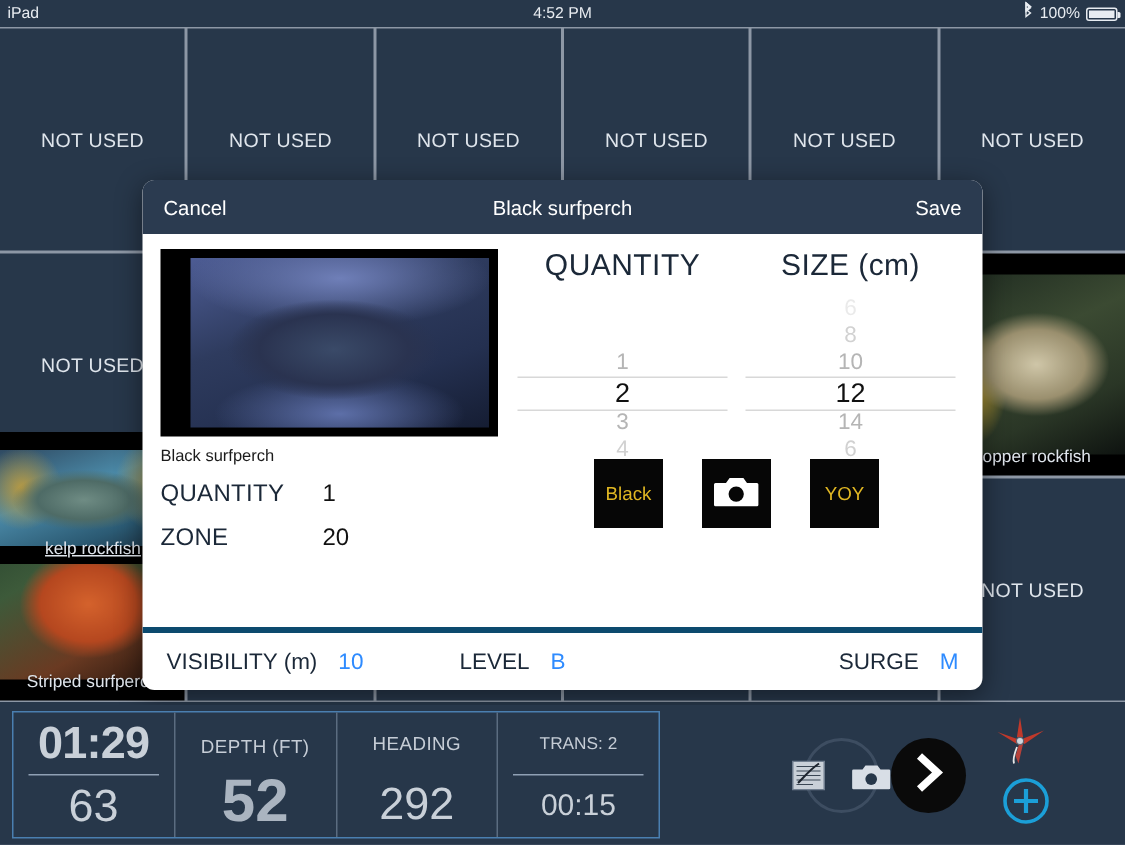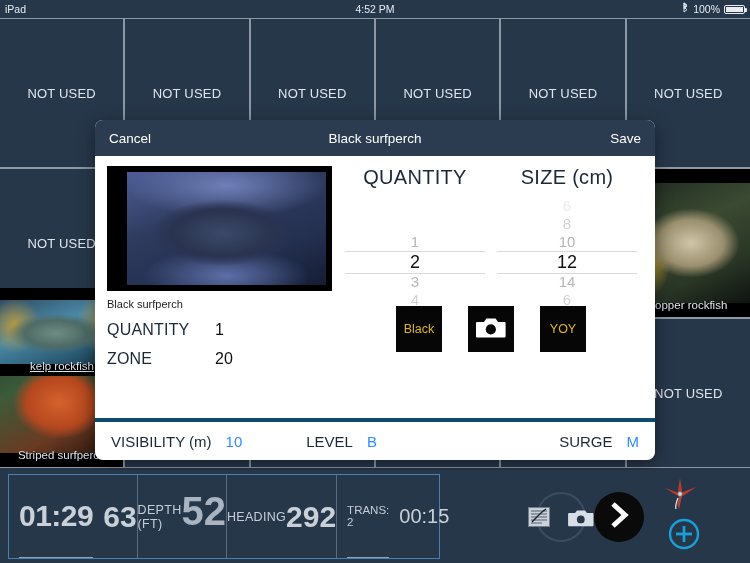--- a/index.html
+++ b/index.html
@@ -155,29 +155,29 @@
 
   
   .bottombar {
     position: absolute; left: 0; top: 470px; width: 750px; height: 93px;
     background: #27374a;
   }
   .readouts {
     position: absolute; left: 8px; top: 4px; width: 432px; height: 85px;
     border: 1px solid #4a7fb0; display: flex;
   }
-  .ro { position: relative; flex: 1; display: flex; flex-direction: row; }
+  .ro { position: relative; flex: 1; display: flex; flex-direction: column; }
   .ro + .ro { border-left: 1px solid #5b6c80; }
   .ro-top { flex: 1; display: flex; align-items: center; justify-content: center; }
   .ro-bot { flex: 1; display: flex; align-items: center; justify-content: center; }
   .ro.split .ro-top { border-bottom: 1px solid #8fa0b4; margin: 0 10px; }
   .ro-label { color: #c6cdd6; font-size: 12.5px; letter-spacing: 0.3px; }
   .ro-big { color: #c9d0d8; font-size: 30px; font-weight: bold; letter-spacing: -0.5px; }
   .ro-huge { color: #aab4c0; font-size: 40px; font-weight: bold; }
-  .ro-mid { color: #c9d0d8; font-size: 30px; font-weight: bold; }
+  .ro-mid { color: #c9d0d8; font-size: 30px; font-weight: normal; }
   .ro-sm { color: #c9d0d8; font-size: 20px; }
   .ro-lbl-sm { color: #c6cdd6; font-size: 11.5px; }
 
   .tools { position: absolute; left: 440px; top: 0; width: 310px; height: 93px; }
   .tool { position: absolute; cursor: pointer; }
   .ring {
     position: absolute; left: 96px; top: 22px; width: 50px; height: 50px;
     border: 2px solid #3d4d61; border-radius: 50%;
   }
   .notes-ico { left: 88px; top: 37px; width: 22px; height: 20px; }

